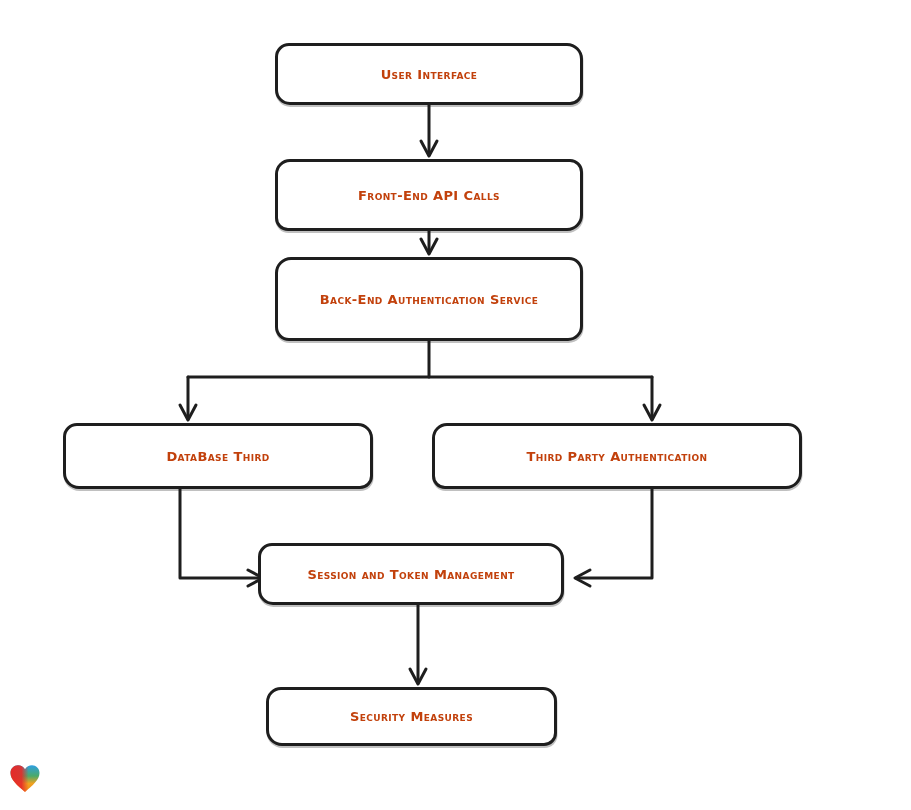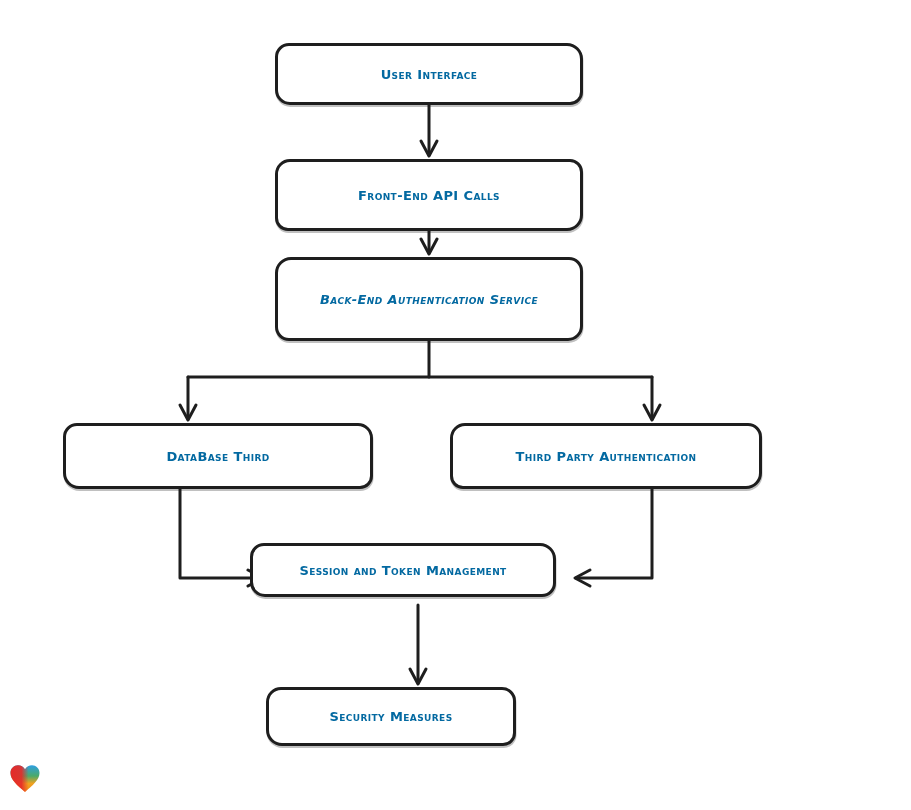--- a/index.html
+++ b/index.html
@@ -27,31 +27,31 @@
     display: flex;
     align-items: center;
     justify-content: center;
     text-align: center;
   }
   .node-label {
     font-size: 13px;
     font-weight: 600;
     letter-spacing: 0.4px;
     line-height: 19px;
-    color: #0369a1;
+    color: #c2410c;
     font-variant: small-caps;
   }
   #n-ui       { left: 275px; top:  43px; width: 308px; height: 62px; border-radius: 14px 16px 13px 15px; }
   #n-api      { left: 275px; top: 159px; width: 308px; height: 72px; border-radius: 15px 13px 16px 13px; }
   #n-backend  { left: 275px; top: 257px; width: 308px; height: 84px; border-radius: 16px 14px 15px 14px; }
   #n-db       { left:  63px; top: 423px; width: 310px; height: 66px; border-radius: 14px 15px 13px 16px; }
-  #n-third    { left: 450px; top: 423px; width: 312px; height: 66px; border-radius: 15px 14px 16px 13px; }
-  #n-session  { left: 250px; top: 543px; width: 306px; height: 54px; border-radius: 14px 16px 14px 15px; }
-  #n-security { left: 266px; top: 687px; width: 250px; height: 59px; border-radius: 15px 14px 13px 16px; }
-  #n-backend .node-label { max-width: 240px; font-style: italic; }
+  #n-third    { left: 432px; top: 423px; width: 370px; height: 66px; border-radius: 15px 14px 16px 13px; }
+  #n-session  { left: 258px; top: 543px; width: 306px; height: 62px; border-radius: 14px 16px 14px 15px; }
+  #n-security { left: 266px; top: 687px; width: 291px; height: 59px; border-radius: 15px 14px 13px 16px; }
+  #n-backend .node-label { max-width: 240px; }
   #n-session .node-label { max-width: 210px; }
   .logo {
     position: absolute;
     left: 8px; top: 762px;
     width: 34px; height: 33px;
   }
 </style>
 </head>
 <body>
 

